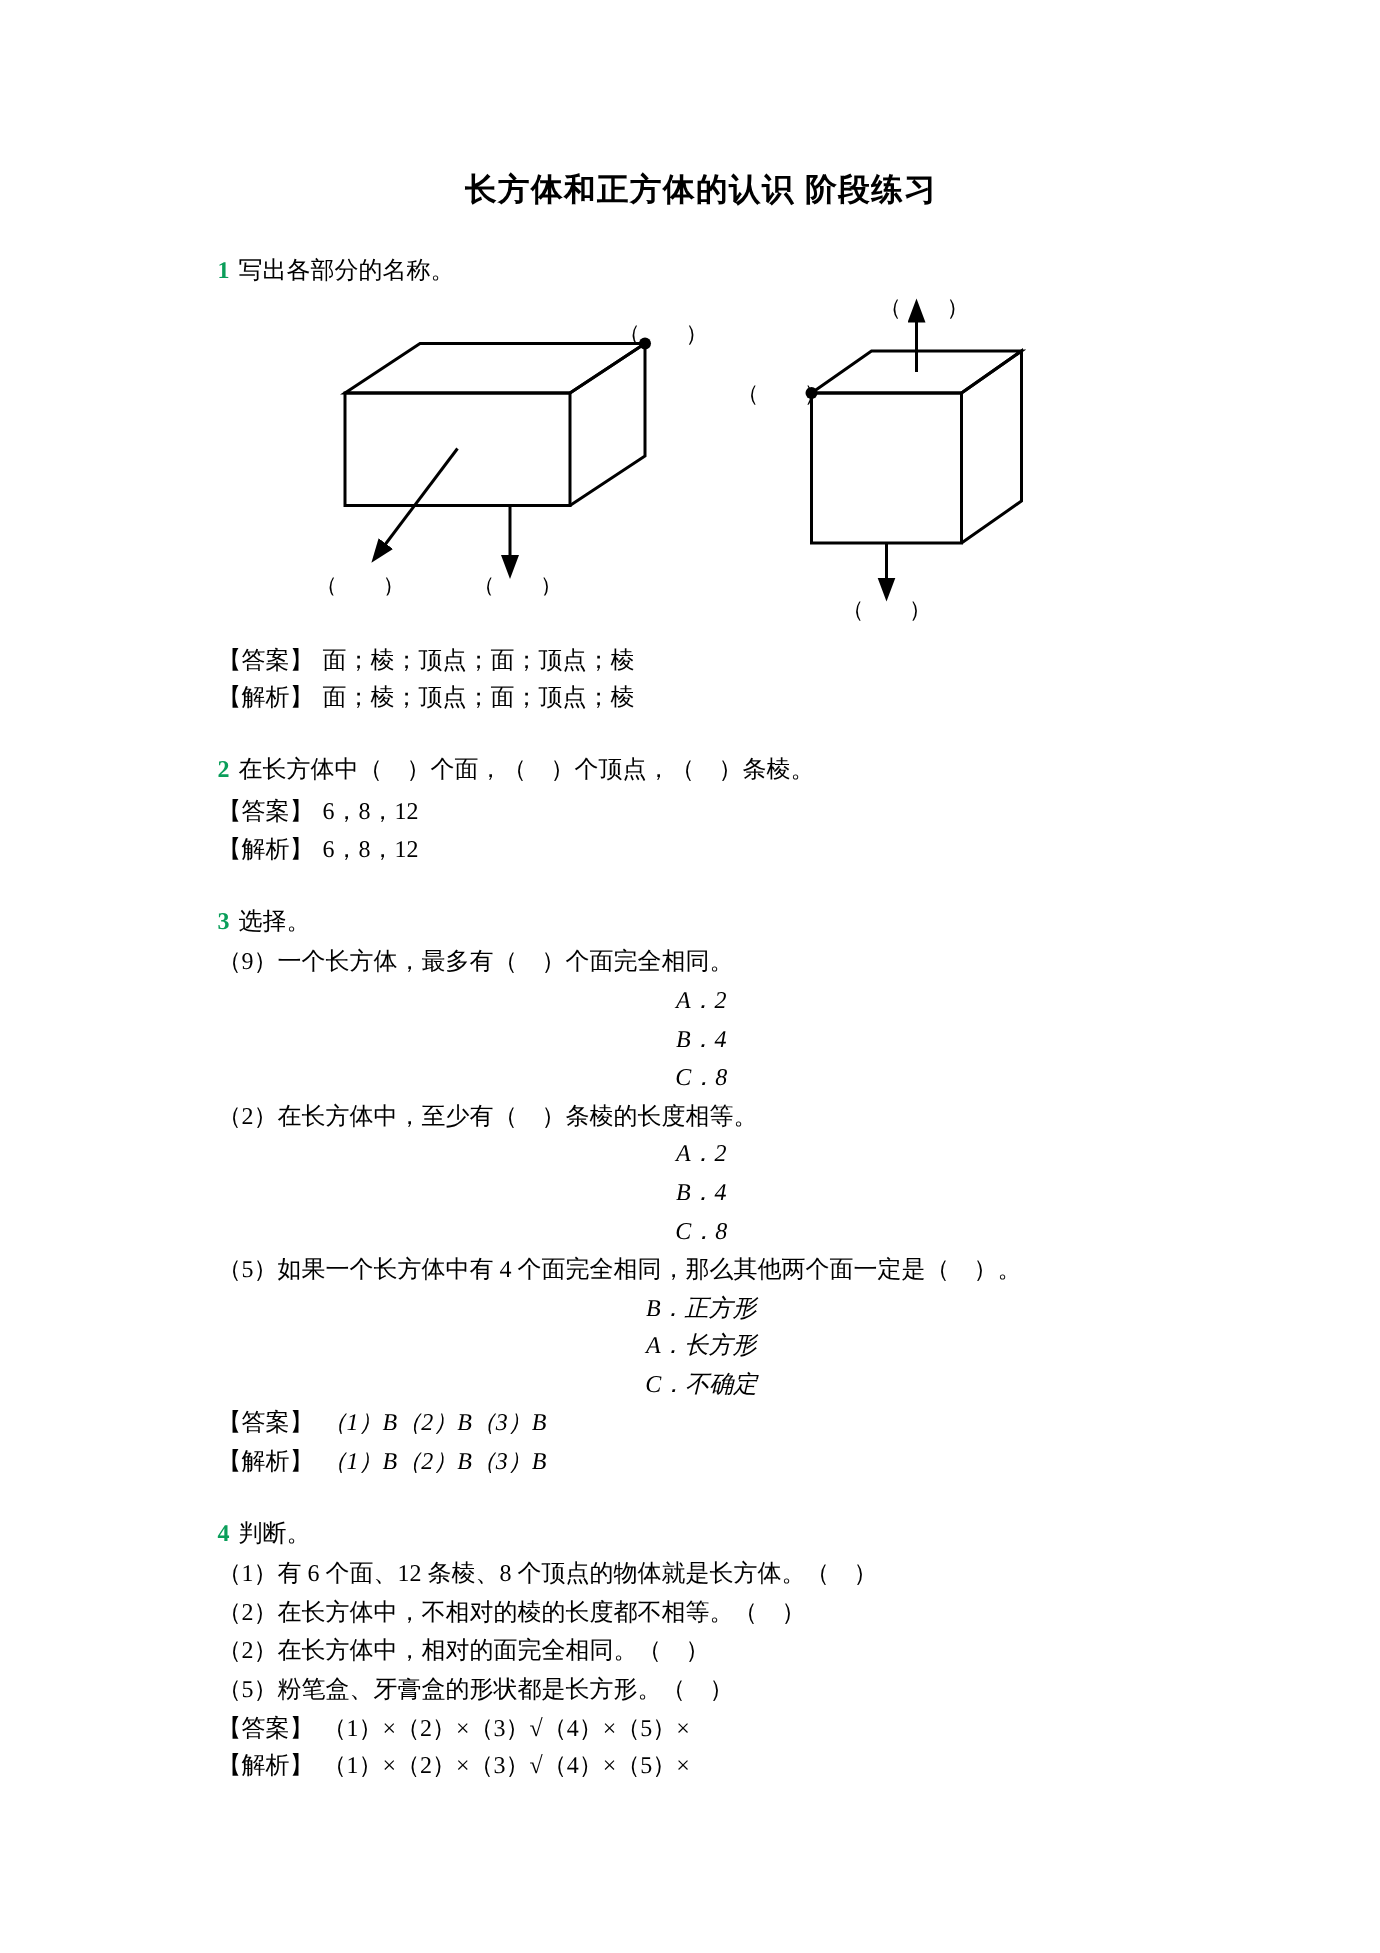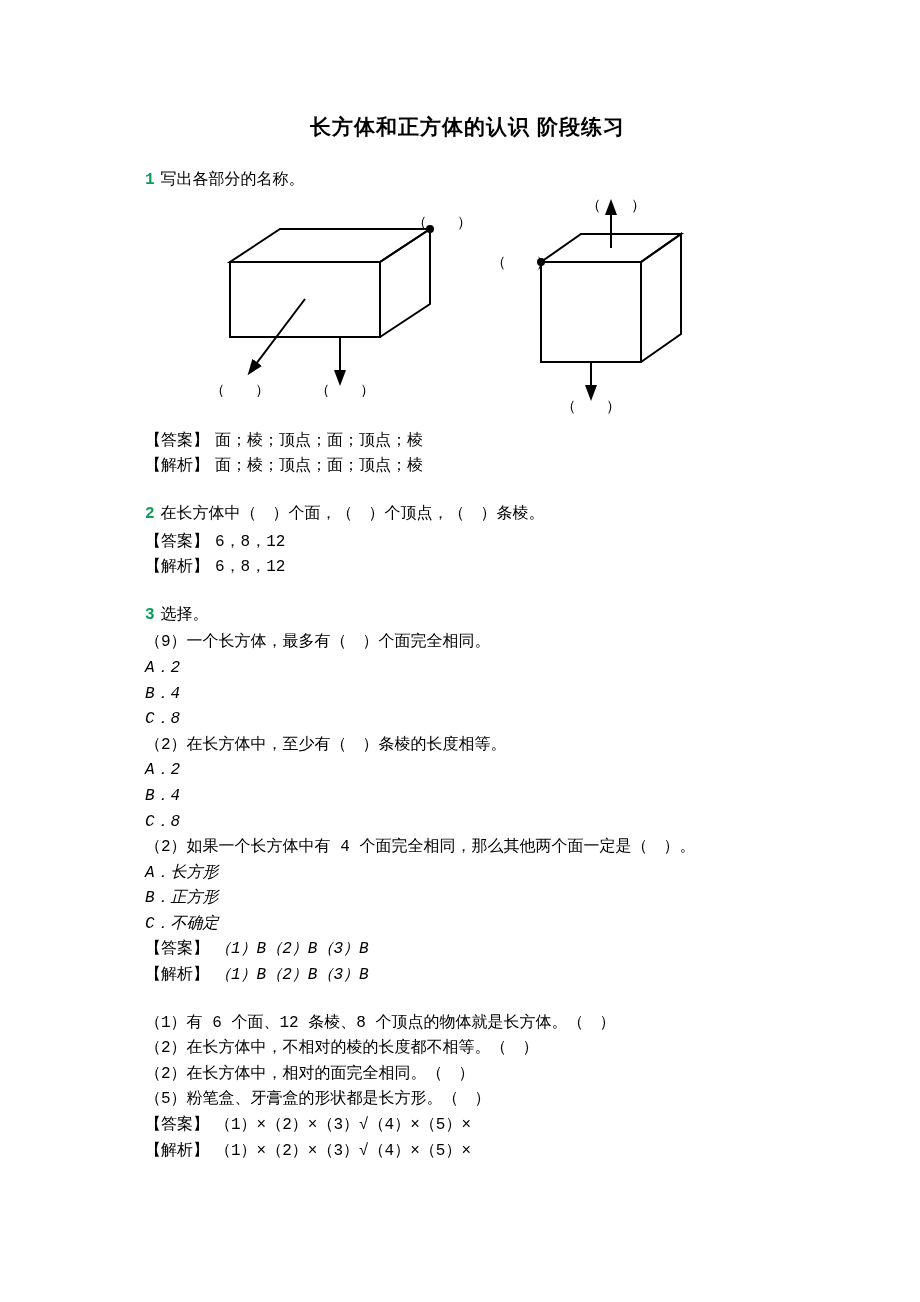--- a/index.html
+++ b/index.html
@@ -28,22 +28,22 @@
     .qnum {
       color: #0a9e5a;
       font-weight: bold;
       margin-right: 6px;
     }
     .q { margin-bottom: 2px; }
     .ans-label, .expl-label {
       margin-right: 6px;
     }
     .ans-line, .expl-line { margin-top: 0; }
-    .block { margin-bottom: 22px; font-family: Liberation Mono, monospace; }
-    .opts div { margin: 0; }
+    .block { margin-bottom: 22px; }
+    .opts div { margin: 0; text-align: center; }
     .italic { font-style: italic; }
     .figure-row {
       display: flex;
       gap: 26px;
       align-items: flex-start;
       margin: 4px 0 2px 30px;
     }
     .svgbox { }
   </style>
 </head>
@@ -135,35 +135,38 @@
       <div class="italic">A．2</div>
       <div class="italic">B．4</div>
       <div class="italic">C．8</div>
     </div>
     <div>（2）在长方体中，至少有（　）条棱的长度相等。</div>
     <div class="opts">
       <div class="italic">A．2</div>
       <div class="italic">B．4</div>
       <div class="italic">C．8</div>
     </div>
-    <div>（2）如果一个长方体中有 4 个面完全相同，那么其他两个面一定是（　）。</div>
+    <div>（5）如果一个长方体中有 4 个面完全相同，那么其他两个面一定是（　）。</div>
     <div class="opts">
+      <div class="italic">B．正方形</div>
       <div class="italic">A．长方形</div>
-      <div class="italic">B．正方形</div>
       <div class="italic">C．不确定</div>
     </div>
     <div class="ans-line">
       <span class="ans-label">【答案】</span><span class="italic">（1）B（2）B（3）B</span>
     </div>
     <div class="expl-line">
       <span class="expl-label">【解析】</span><span class="italic">（1）B（2）B（3）B</span>
     </div>
   </div>
 
   <div class="block">
+    <div class="q">
+      <span class="qnum">4</span><span>判断。</span>
+    </div>
     <div>（1）有 6 个面、12 条棱、8 个顶点的物体就是长方体。（　）</div>
     <div>（2）在长方体中，不相对的棱的长度都不相等。（　）</div>
     <div>（2）在长方体中，相对的面完全相同。（　）</div>
     <div>（5）粉笔盒、牙膏盒的形状都是长方形。（　）</div>
     <div class="ans-line">
       <span class="ans-label">【答案】</span><span>（1）×（2）×（3）√（4）×（5）×</span>
     </div>
     <div class="expl-line">
       <span class="expl-label">【解析】</span><span>（1）×（2）×（3）√（4）×（5）×</span>
     </div>

